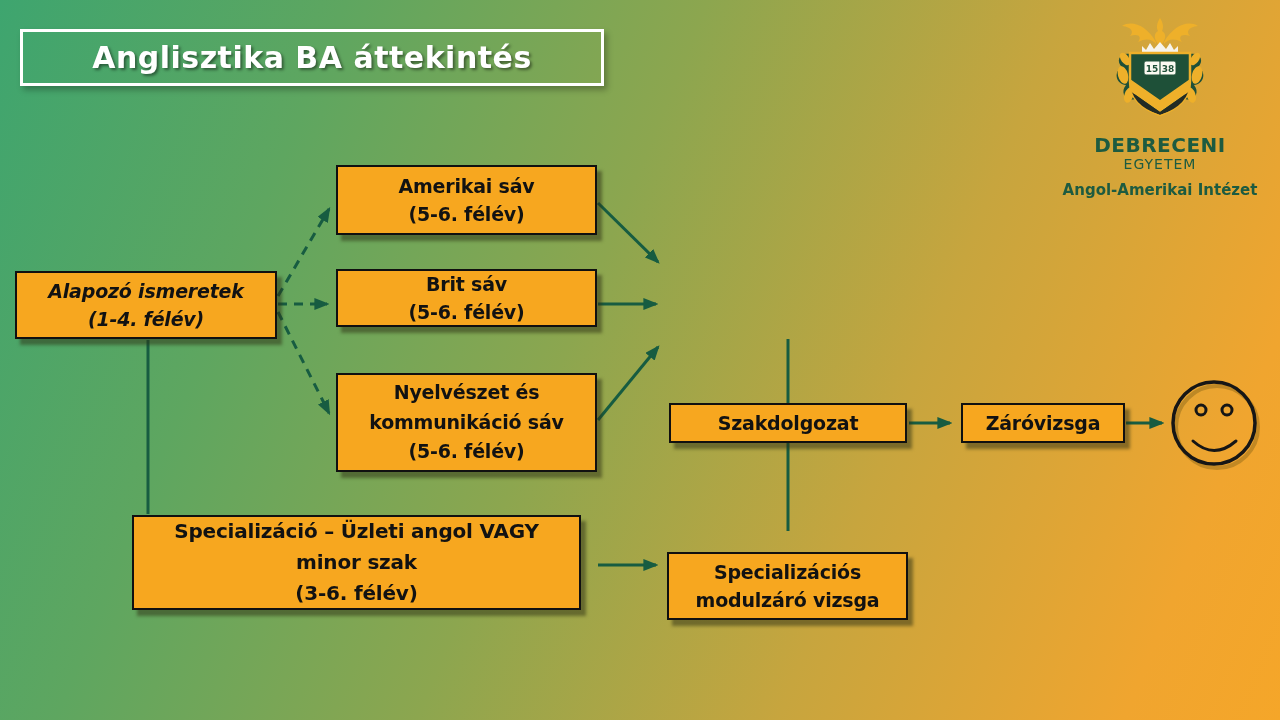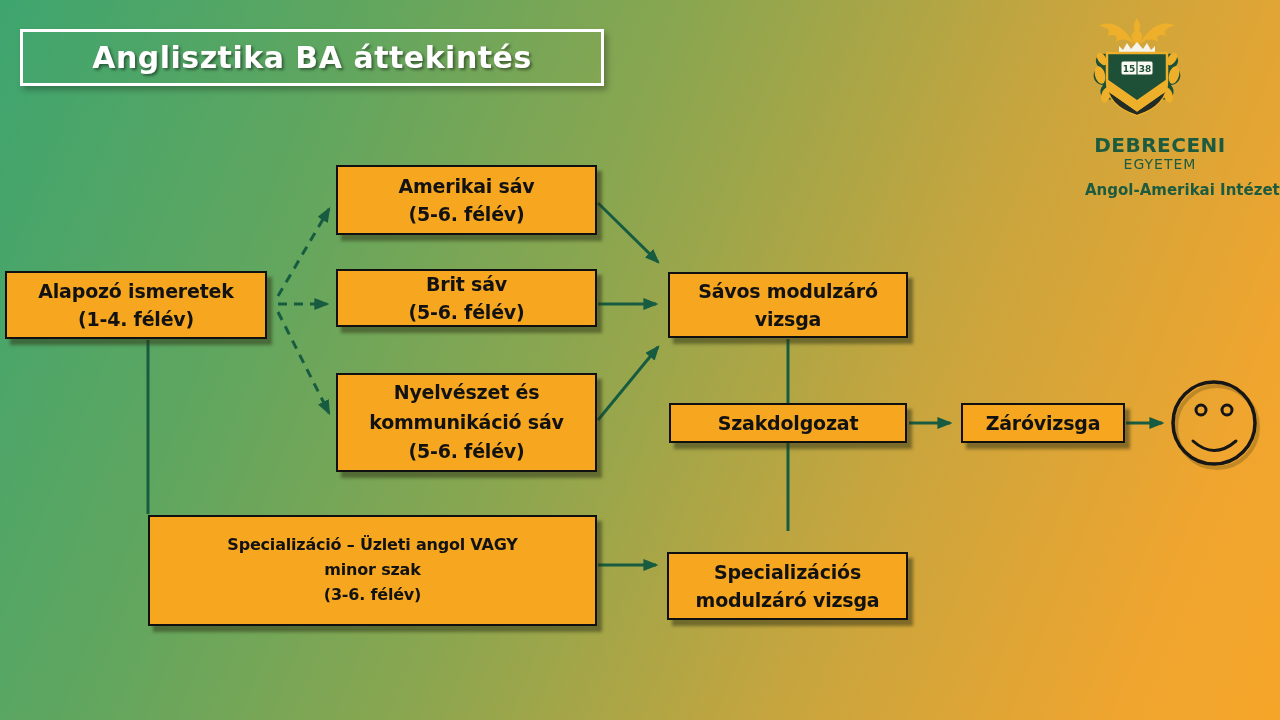--- a/index.html
+++ b/index.html
@@ -25,32 +25,32 @@
   }
   .node{
     position:absolute;box-sizing:border-box;
     background:#f7a71f;border:2px solid #101010;
     box-shadow:5px 6px 3px rgba(45,48,20,0.5);
     display:flex;flex-direction:column;align-items:center;justify-content:center;
     text-align:center;color:#121212;font-weight:bold;font-size:19px;line-height:1.5;
     letter-spacing:-0.2px;
     z-index:2;
   }
-  #n-alapozo{left:5px;top:271px;width:262px;height:68px;}
+  #n-alapozo{left:15px;top:271px;width:262px;height:68px;font-style:italic;}
   #n-amerikai{left:336px;top:165px;width:261px;height:70px;}
   #n-brit{left:336px;top:269px;width:261px;height:58px;}
   #n-nyelveszet{left:336px;top:373px;width:261px;height:99px;line-height:1.55;}
   #n-savos{left:668px;top:272px;width:240px;height:66px;}
   #n-szakdolgozat{left:669px;top:403px;width:238px;height:40px;}
   #n-zarovizsga{left:961px;top:403px;width:164px;height:40px;}
-  #n-specializacio{left:148px;top:515px;width:449px;height:111px;line-height:1.55;font-size:16px;}
+  #n-specializacio{left:132px;top:515px;width:449px;height:95px;line-height:1.55;font-size:20px;}
   #n-specmodul{left:667px;top:552px;width:241px;height:68px;}
   .logo{
     position:absolute;left:1085px;top:12px;width:150px;
-    display:flex;flex-direction:column;
+    display:flex;flex-direction:column;align-items:center;
     z-index:3;color:#1d5b40;text-align:center;
   }
   .logo .crest{width:104px;height:118px;}
   .logo .l1{font-size:20px;font-weight:bold;letter-spacing:0.5px;margin-top:3px;}
   .logo .l2{font-size:14px;font-weight:normal;letter-spacing:1px;margin-top:-1px;}
   .logo .l3{font-size:15px;font-weight:bold;margin-top:9px;white-space:nowrap;}
 </style>
 </head>
 <body>
 
@@ -155,24 +155,20 @@
     <div>Brit sáv</div>
     <div>(5-6. félév)</div>
   </div>
 
   <div class="node" id="n-nyelveszet">
     <div>Nyelvészet és</div>
     <div>kommunikáció sáv</div>
     <div>(5-6. félév)</div>
   </div>
 
-  <div class="node" id="n-savos">
-    <div>Sávos modulzáró</div>
-    <div>vizsga</div>
-  </div>
 
   <div class="node" id="n-szakdolgozat">
     <div>Szakdolgozat</div>
   </div>
 
   <div class="node" id="n-zarovizsga">
     <div>Záróvizsga</div>
   </div>
 
   <div class="node" id="n-specializacio">

